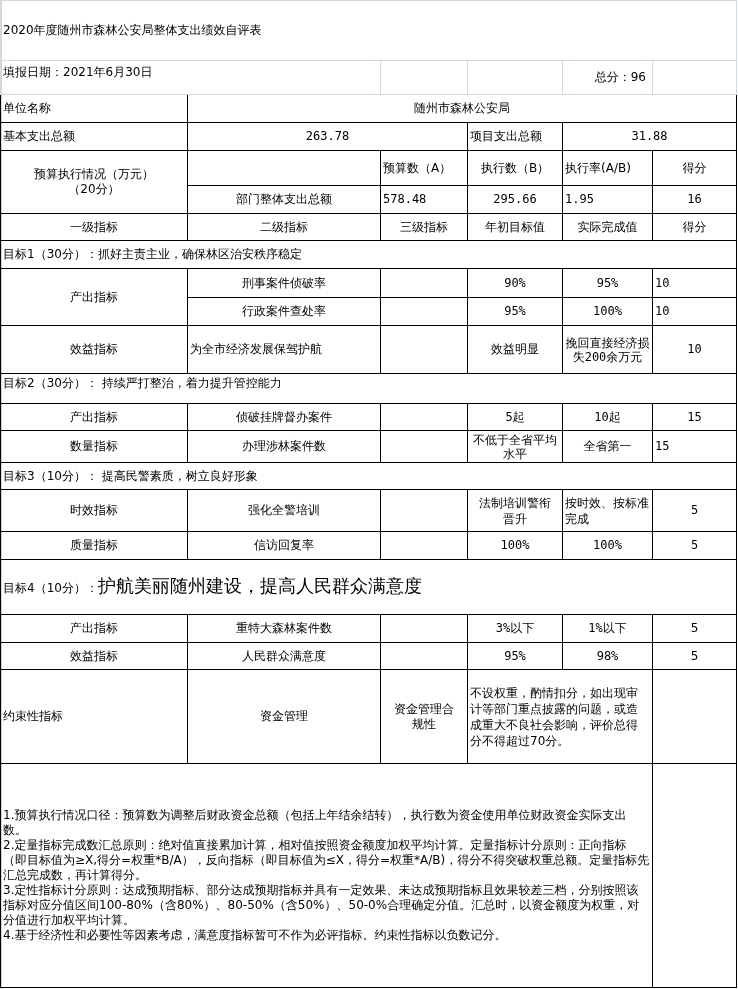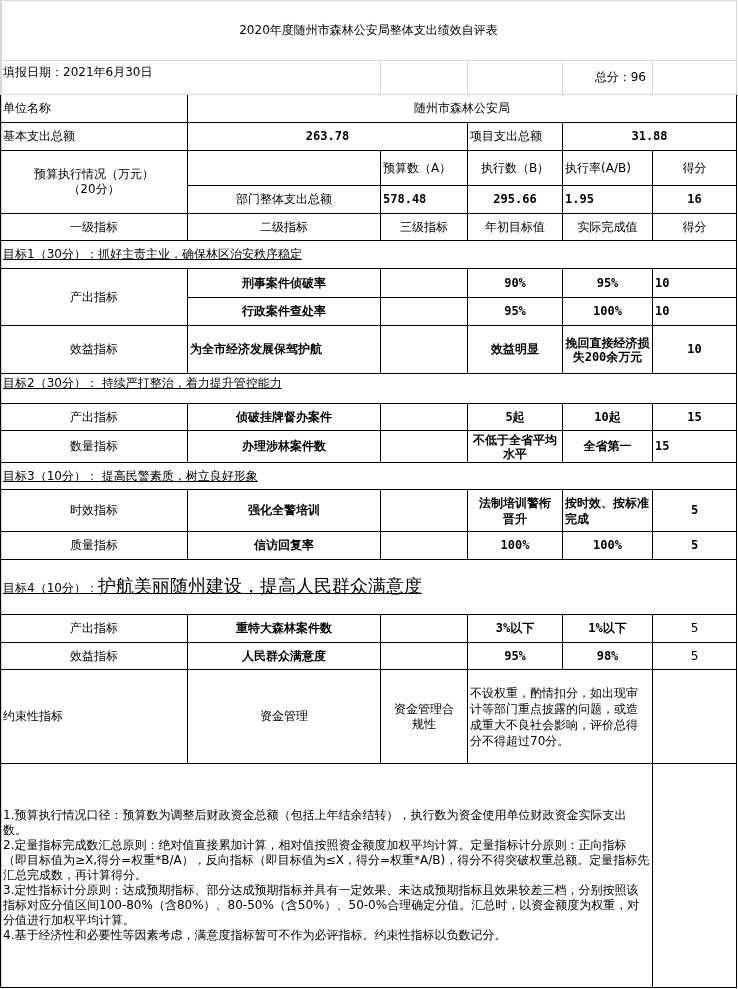--- a/index.html
+++ b/index.html
@@ -5,24 +5,24 @@
   html, body { margin:0; padding:0; background:#ffffff; }
   body { width:738px; height:989px; position:relative; overflow:hidden;
          font-family:"DejaVu Sans","Liberation Sans",sans-serif; color:#000; }
   table.sheet { position:absolute; left:0; top:0; border-collapse:collapse; table-layout:fixed; width:736px; }
   table.sheet td { padding:0 2px; overflow:hidden; vertical-align:middle; font-size:12px; line-height:15px; }
   .g { border:1px solid #d4d9e0; }
   .b { border:1px solid #000; }
   .c { text-align:center; }
   .l { text-align:left; }
   .r { text-align:right; }
-  .bold { font-weight:bold; font-family:"DejaVu Sans Mono","Liberation Mono",monospace; }
+  .bold { font-weight:normal; font-family:"DejaVu Sans Mono","Liberation Mono",monospace; }
   .sm { font-size:11px;margin-left:36px; }
-  .title { font-size:21px; text-align:center; font-family:"DejaVu Sans","Liberation Sans",sans-serif; }
-  .goal { font-size:12px;text-decoration:underline; }
+  .title { font-size:21px; font-family:"DejaVu Sans","Liberation Sans",sans-serif; }
+  .goal { font-size:12px; }
   .goal4-big { font-size:18px;margin-top:38px; }
   .notes { font-size:12px; line-height:16px; vertical-align:middle; }
   .leftbar { position:absolute; left:0; top:0; width:2px; height:989px; background:#c9d6e6; }
 </style>
 </head>
 <body>
 
 <div class="leftbar"></div>
 
 <table class="sheet">

